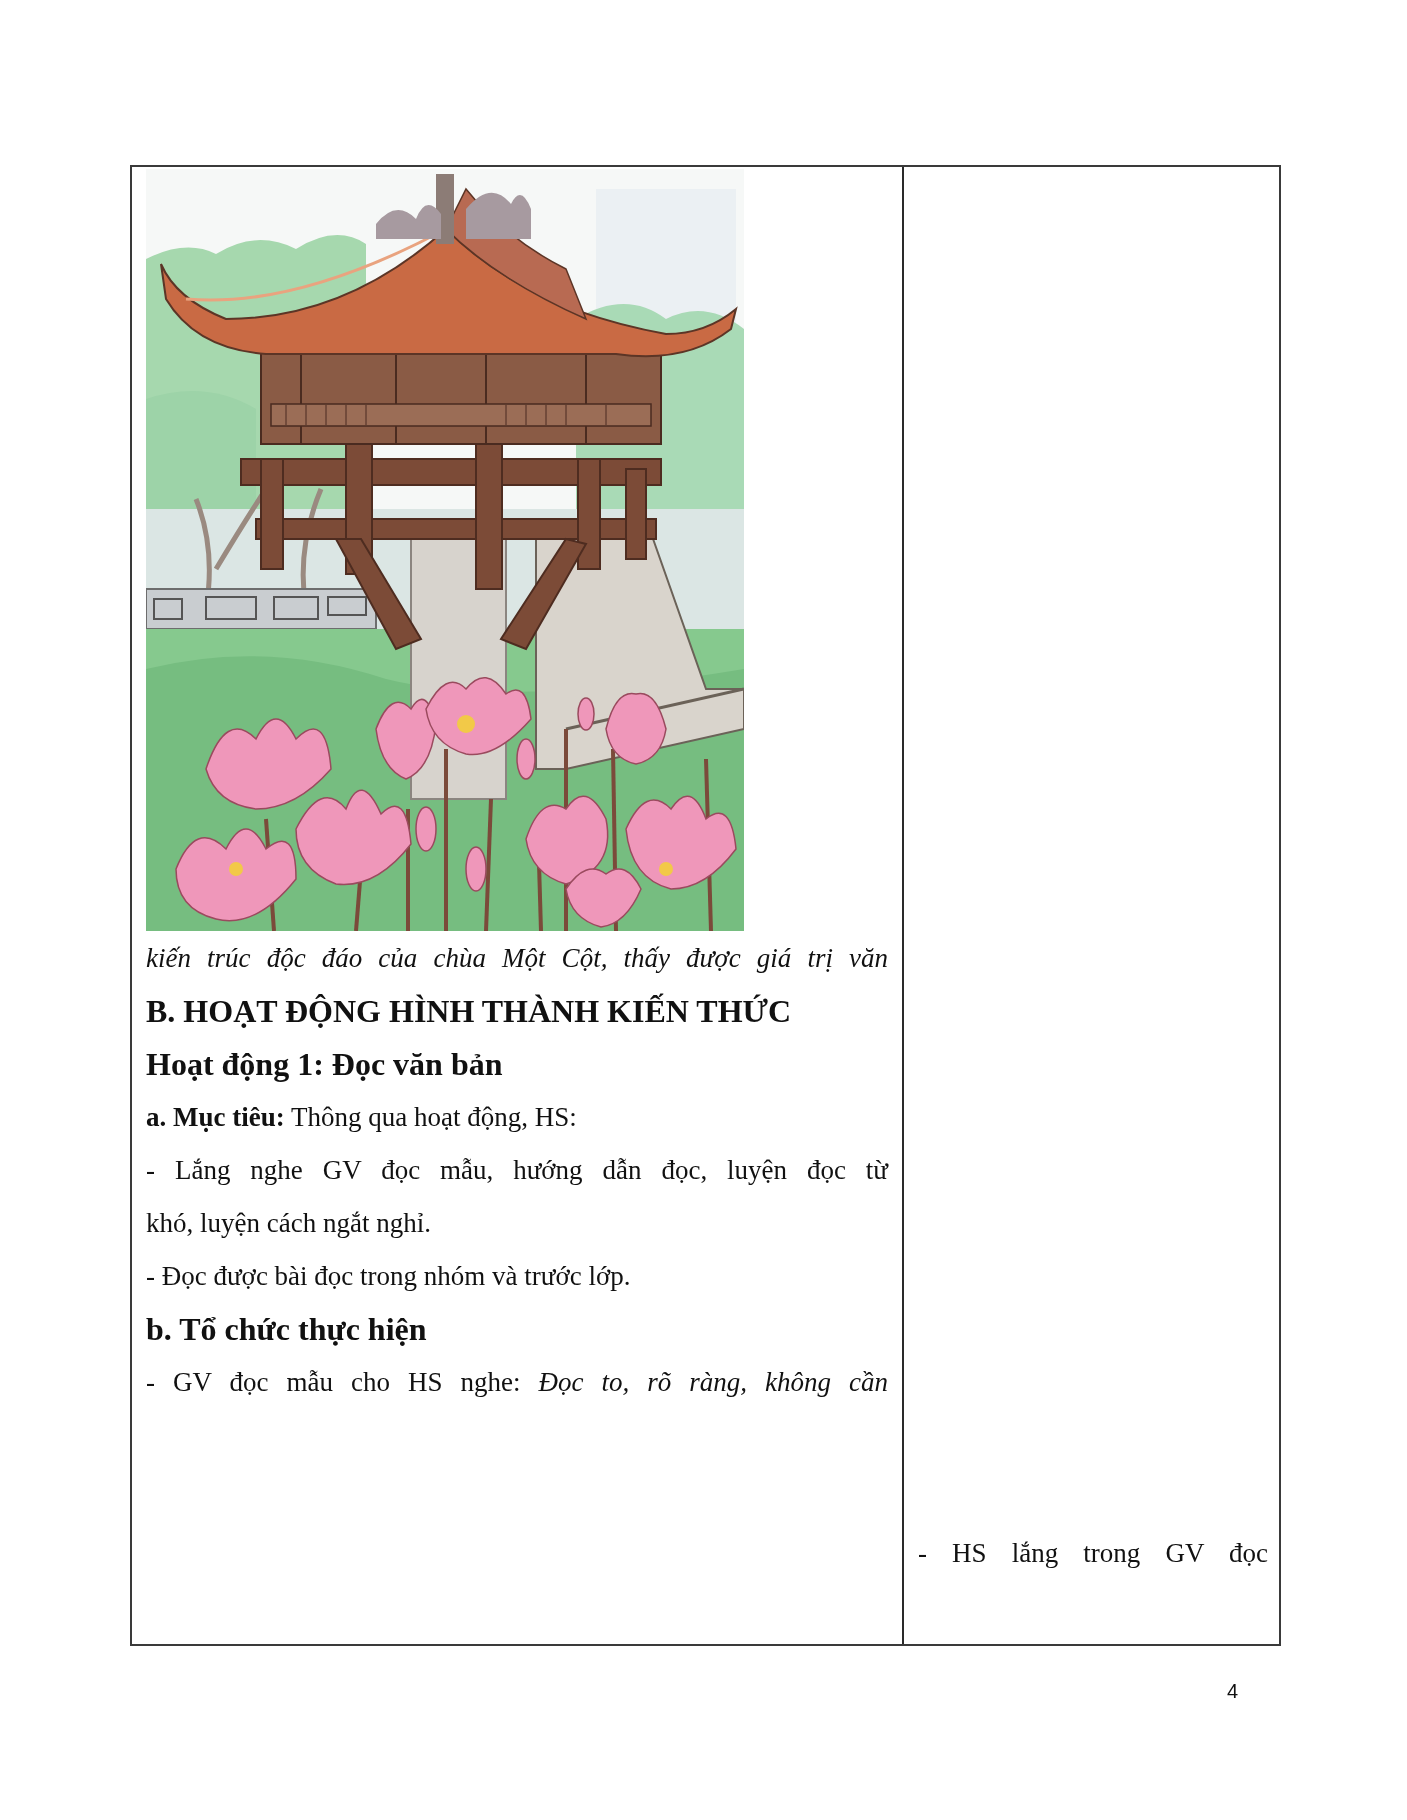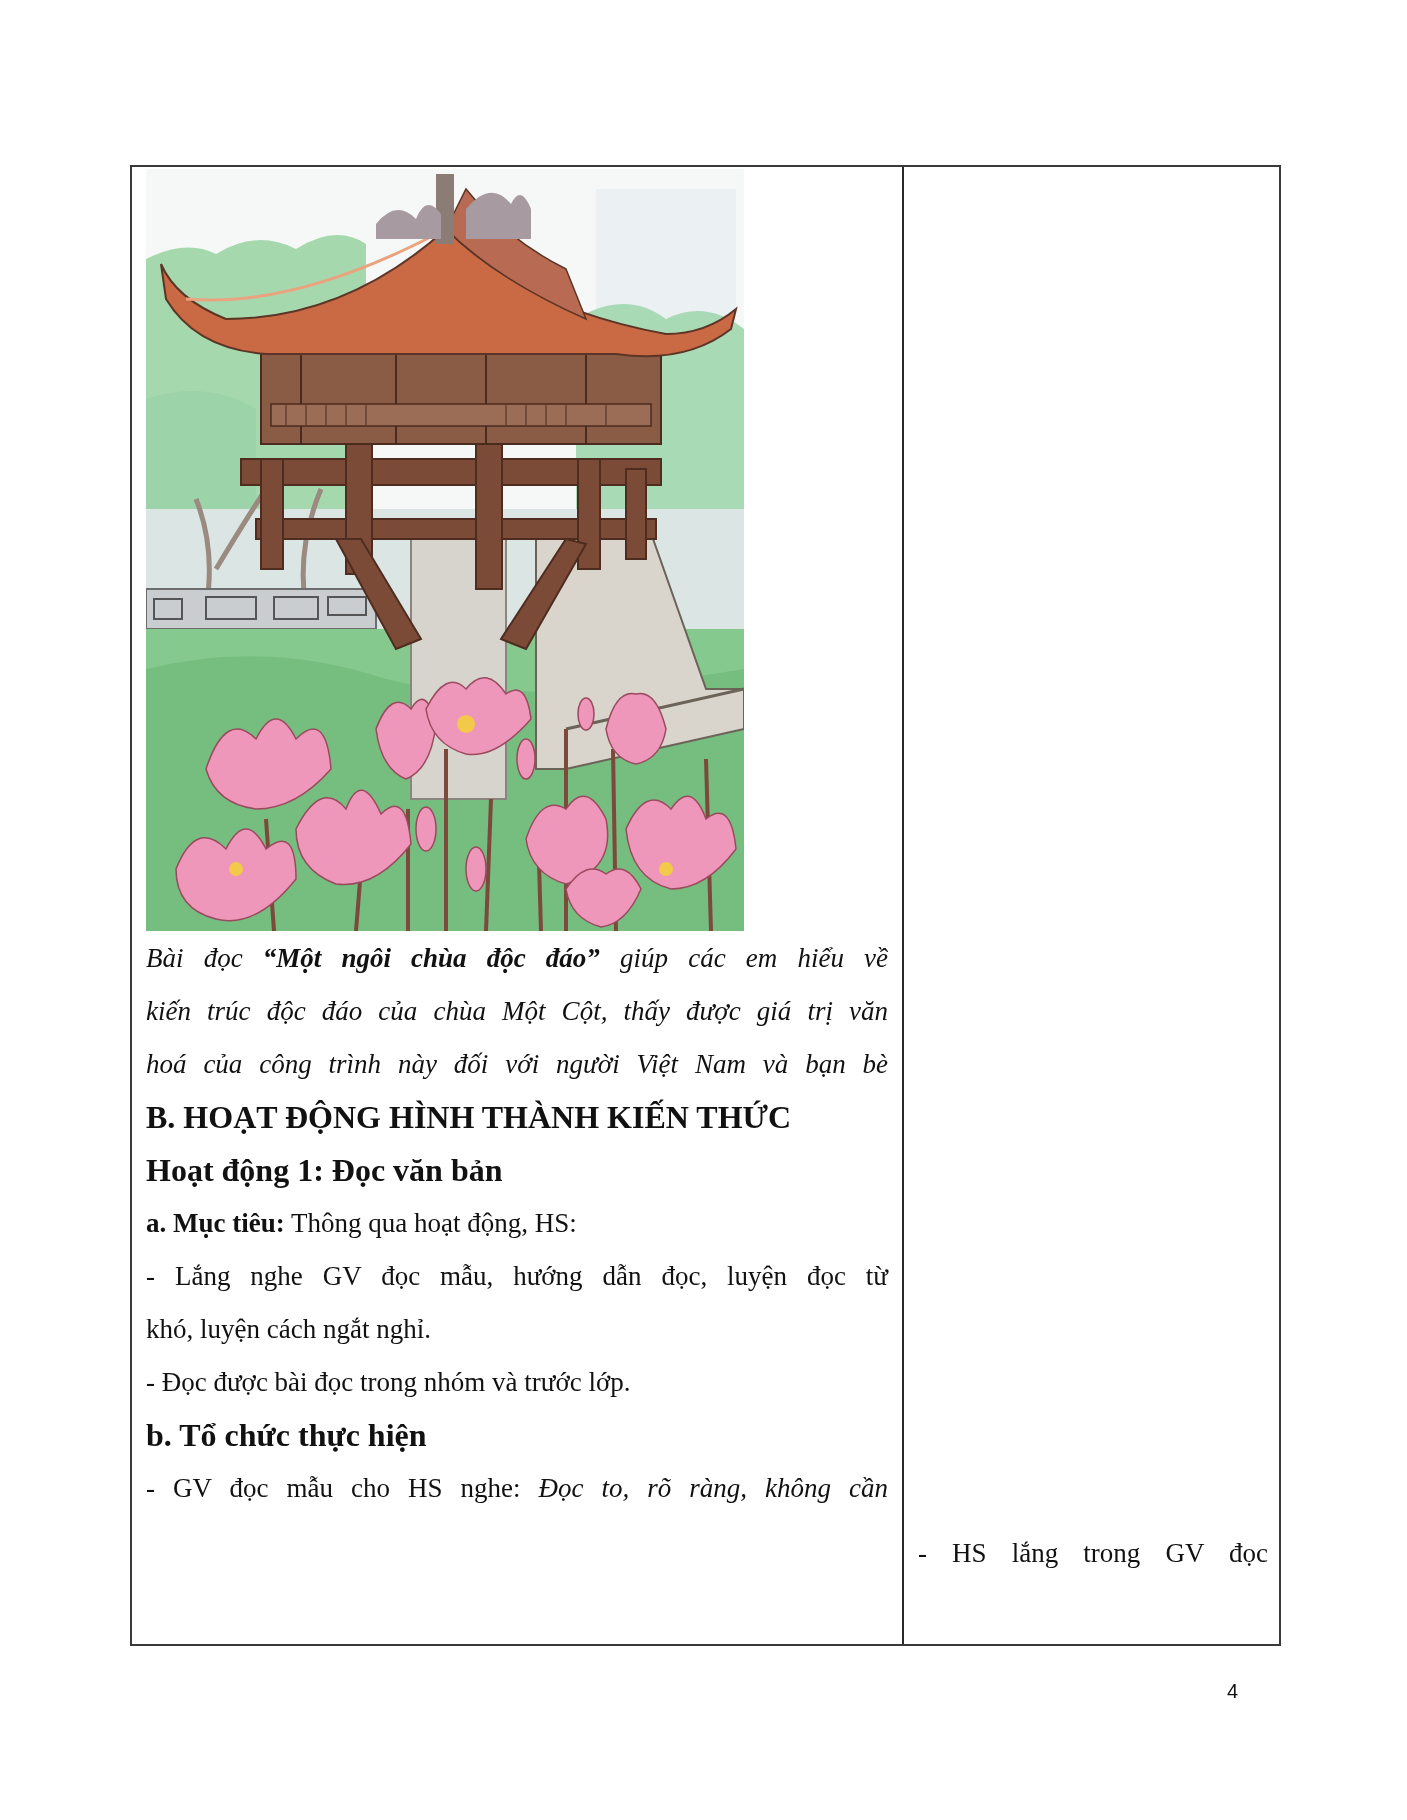--- a/index.html
+++ b/index.html
@@ -148,23 +148,21 @@
         <ellipse cx="440" cy="545" rx="8" ry="16"></ellipse>
       </g>
       <g fill="#f2c948">
         <circle cx="320" cy="555" r="9"></circle>
           <circle cx="90" cy="700" r="7"></circle>
           <circle cx="520" cy="700" r="7"></circle>
       </g>
     </svg>
 
     <div class="text-block" style="top: 765px;">
-      <div class="line it"><span>Bài đọc </span><span class="b">“Một ngôi chùa độc đáo”</span><span> giúp các em hiểu về</span></div>
       <div class="line it">kiến trúc độc đáo của chùa Một Cột, thấy được giá trị văn</div>
-      <div class="line it">hoá của công trình này đối với người Việt Nam và bạn bè</div>
 
       <div class="line heading">B. HOẠT ĐỘNG HÌNH THÀNH KIẾN THỨC</div>
       <div class="line heading">Hoạt động 1: Đọc văn bản</div>
       <div class="line last"><span class="b">a. Mục tiêu:</span><span> Thông qua hoạt động, HS:</span></div>
       <div class="line">- Lắng nghe GV đọc mẫu, hướng dẫn đọc, luyện đọc từ</div>
       <div class="line last">khó, luyện cách ngắt nghỉ.</div>
       <div class="line last">- Đọc được bài đọc trong nhóm và trước lớp.</div>
       <div class="line heading">b. Tổ chức thực hiện</div>
       <div class="line"><span>- GV đọc mẫu cho HS nghe: </span><span class="it">Đọc to, rõ ràng, không cần</span></div>
     </div>

